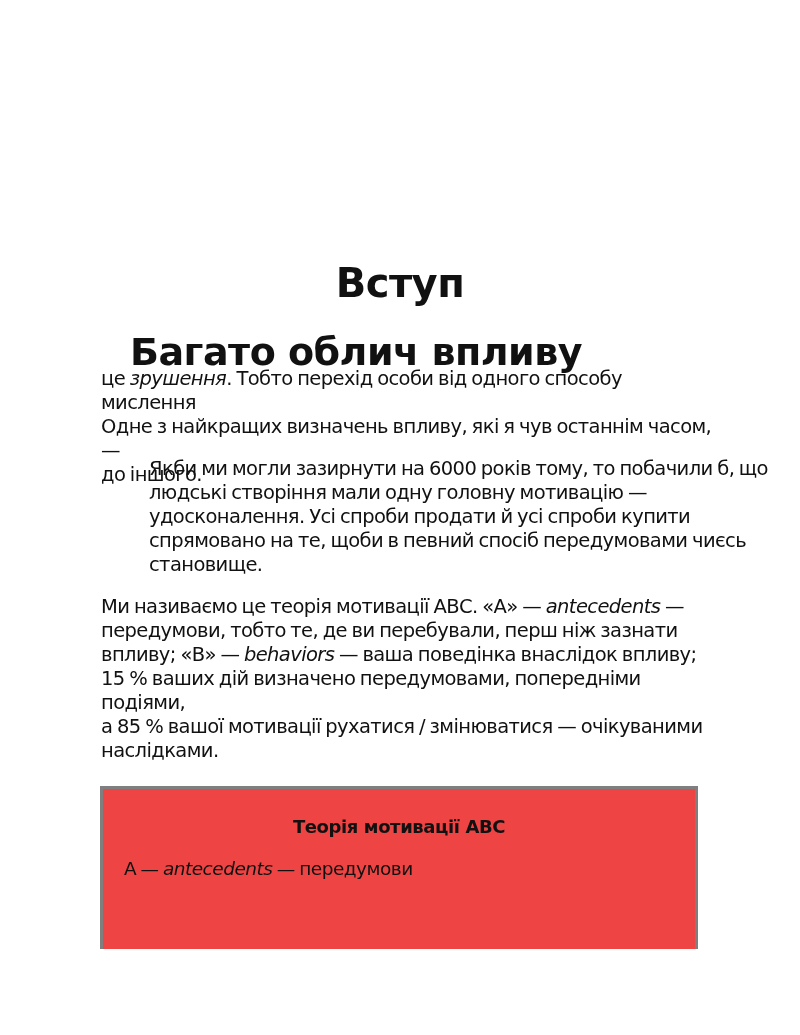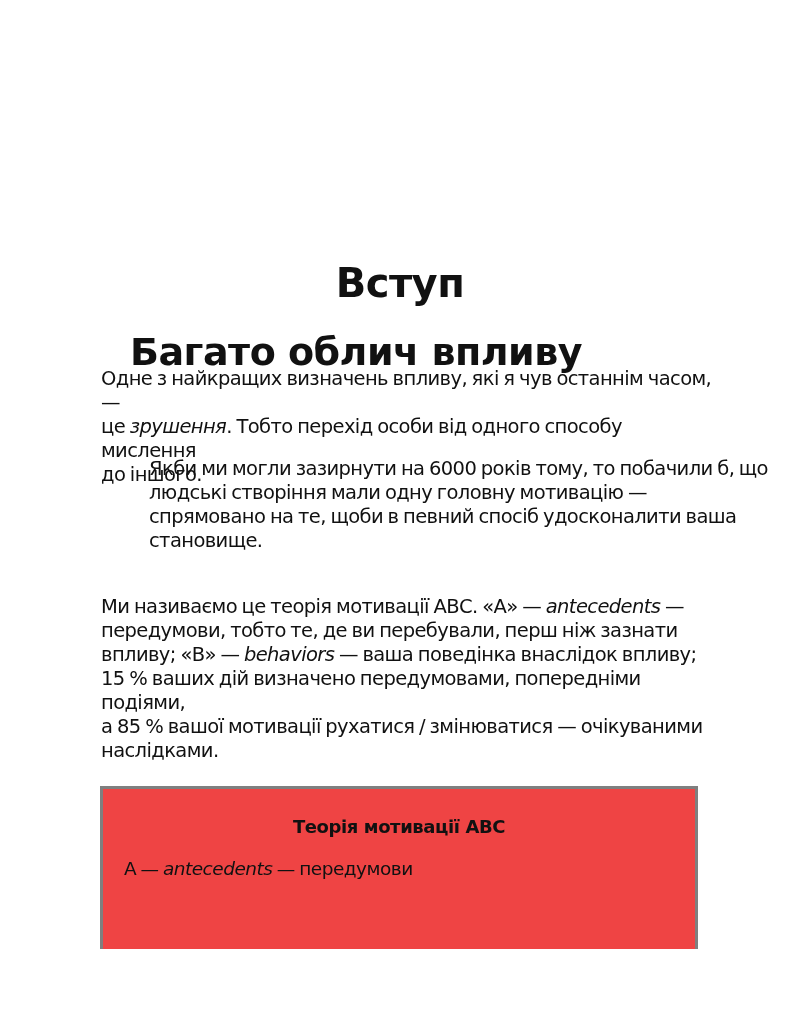--- a/index.html
+++ b/index.html
@@ -84,28 +84,29 @@
     .abc-item-a { top: 68px; }
     .abc-item-b { top: 110px; }
   </style>
 </head>
 <body>
 
 <h1 class="chapter-title">Вступ</h1>
 <h2 class="chapter-subtitle">Багато облич впливу</h2>
 
 <div class="body-text para-1">
+    <p><span>це </span><em>зрушення</em><span>. Тобто перехід особи від одного способу мислення</span></p>
     <p><span>Одне з найкращих визначень впливу, які я чув останнім часом,—</span></p>
-    <p><span>це </span><em>зрушення</em><span>. Тобто перехід особи від одного способу мислення</span></p>
     <p><span>до іншого.</span></p>
   </div>
 <div class="body-text para-2">
     <p><span>Якби ми могли зазирнути на 6000 років тому, то побачили б, що</span></p>
     <p><span>людські створіння мали одну головну мотивацію —</span></p>
-    <p><span>спрямовано на те, щоби в певний спосіб удосконалити ваша</span></p>
+    <p><span>удосконалення. Усі спроби продати й усі спроби купити</span></p>
+    <p><span>спрямовано на те, щоби в певний спосіб передумовами чиєсь</span></p>
     <p><span>становище.</span></p>
   </div>
 <div class="body-text para-3">
     <p><span>Ми називаємо це теорія мотивації АВС. «А» — </span><em>antecedents</em><span> —</span></p>
     <p><span>передумови, тобто те, де ви перебували, перш ніж зазнати</span></p>
     <p><span>впливу; «В» — </span><em>behaviors</em><span> — ваша поведінка внаслідок впливу;</span></p>
     <p><span>15 % ваших дій визначено передумовами, попередніми подіями,</span></p>
     <p><span>а 85 % вашої мотивації рухатися / змінюватися — очікуваними</span></p>
     <p><span>наслідками.</span></p>
   </div>

